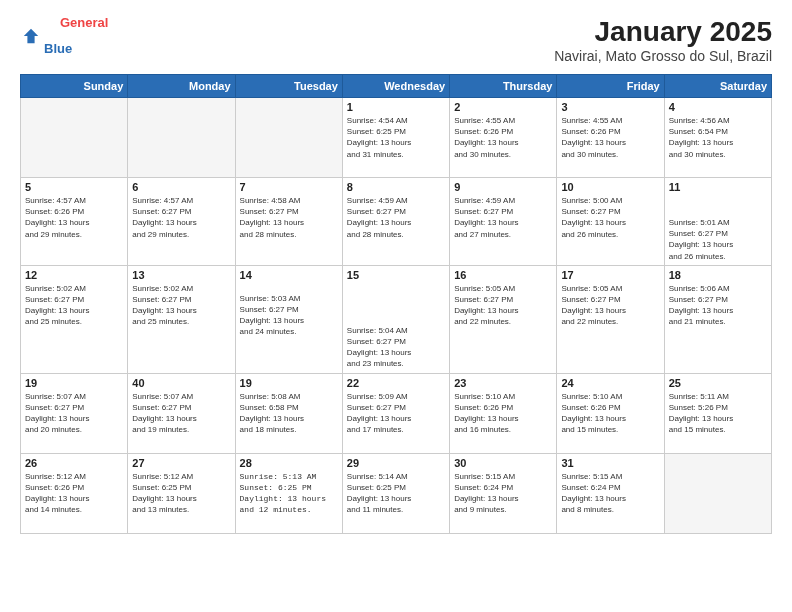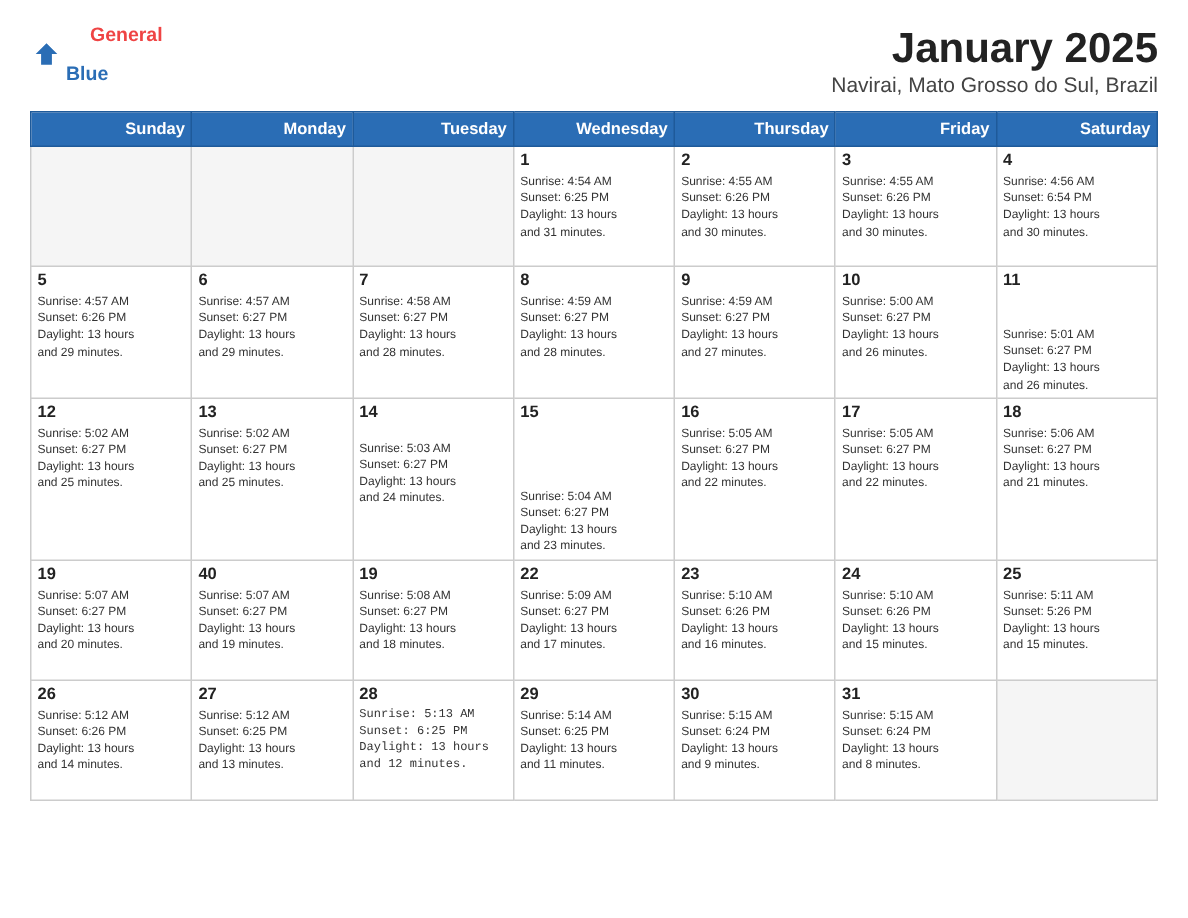--- a/index.html
+++ b/index.html
@@ -272,21 +272,21 @@
           <td>
             <span class="day-number">40</span>
             <div class="day-info" style="white-space: pre-line;">Sunrise: 5:07 AM
 Sunset: 6:27 PM
 Daylight: 13 hours
 and 19 minutes.</div>
           </td>
           <td>
             <span class="day-number">19</span>
             <div class="day-info" style="white-space: pre-line;">Sunrise: 5:08 AM
-Sunset: 6:27 PM
+Sunset: 6:58 PM
 Daylight: 13 hours
 and 18 minutes.</div>
           </td>
           <td>
             <span class="day-number">22</span>
             <div class="day-info" style="white-space: pre-line;">Sunrise: 5:09 AM
 Sunset: 6:27 PM
 Daylight: 13 hours
 and 17 minutes.</div>
           </td>

